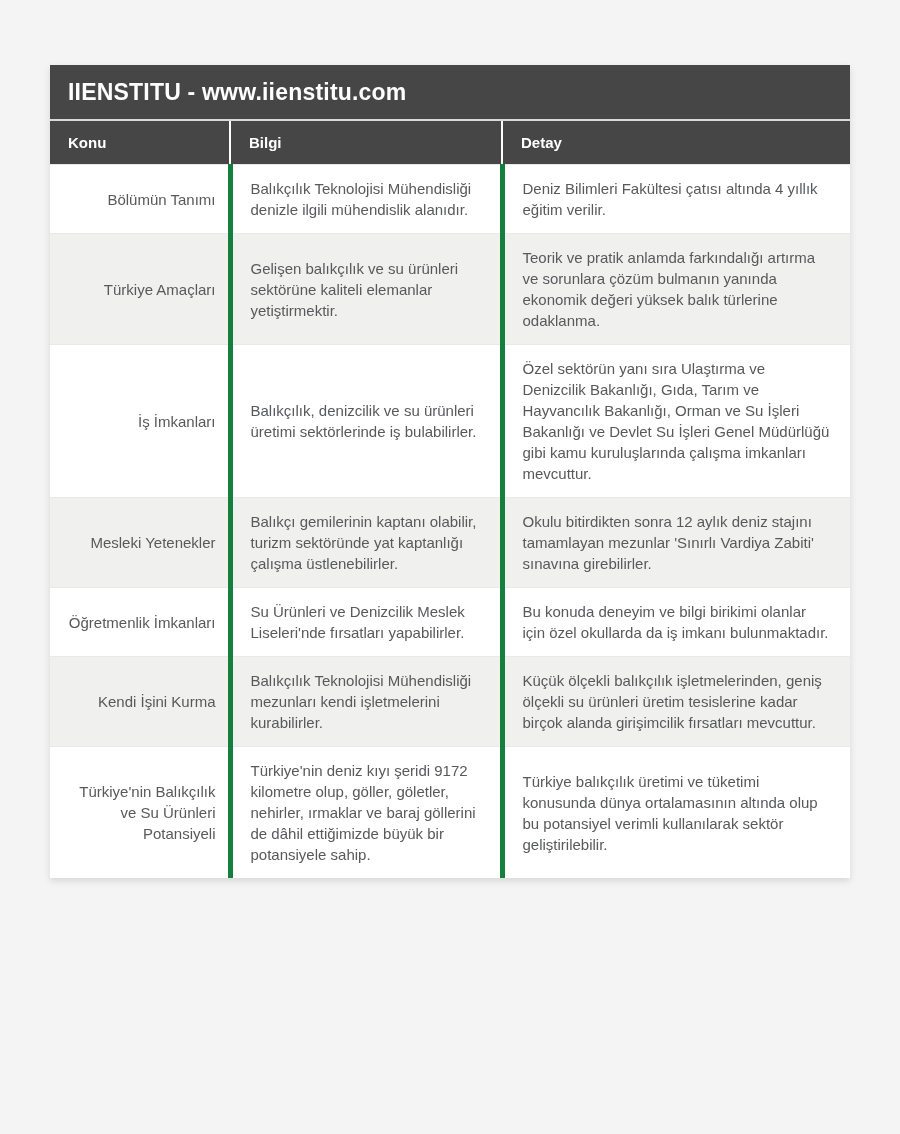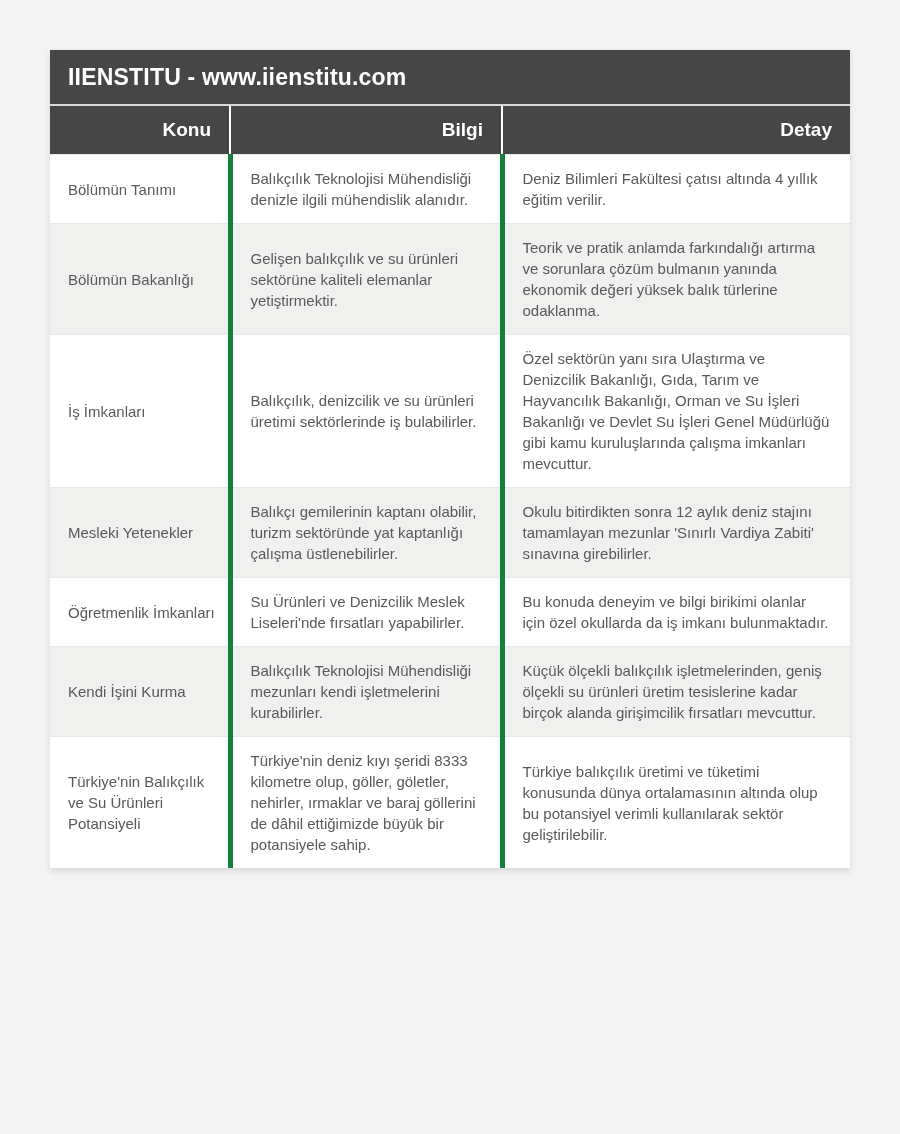--- a/index.html
+++ b/index.html
@@ -6,21 +6,21 @@
   html, body {
     width: 900px;
     height: 1134px;
     background: #f5f4f4;
     font-family: "Liberation Sans", "DejaVu Sans", sans-serif;
     overflow: hidden;
   }
   .card {
     position: absolute;
     left: 50px;
-    top: 50px;
+    top: 65px;
     width: 800px;
     background: #ffffff;
     box-shadow: 0 3px 7px rgba(0,0,0,0.12);
   }
   .titlebar {
     background: #464646;
     color: #ffffff;
     font-size: 23px;
     font-weight: bold;
     letter-spacing: 0.2px;
@@ -31,41 +31,41 @@
     width: 100%;
     border-collapse: collapse;
     table-layout: fixed;
   }
   col.c-konu  { width: 22.5%; }
   col.c-bilgi { width: 34%; }
   col.c-detay { width: 43.5%; }
   thead th {
     background: #464646;
     color: #ffffff;
-    font-size: 19px;
+    font-size: 15px;
     font-weight: bold;
-    text-align: right;
+    text-align: left;
     padding: 13px 18px;
     border-left: 2px solid #ffffff;
   }
   thead th:first-child { border-left: none; }
   tbody td {
     font-size: 15px;
     color: #58595b;
     line-height: 1.4;
     vertical-align: middle;
     padding: 13px 18px;
     border-top: 1px solid #e9e9e9;
     border-left: 5px solid #15803d;
     word-wrap: break-word;
   }
   tbody td:first-child { border-left: none; }
   tbody tr:nth-child(even) { background: #f0f0ef; }
   tbody tr:nth-child(odd)  { background: #ffffff; }
-  tbody td.konu { padding-right: 12px; }
+  tbody td.konu { padding-right: 12px; text-align: right; }
 </style>
 </head>
 <body>
 
 <div class="card">
   <div class="titlebar">IIENSTITU - www.iienstitu.com</div>
 
   <table class="info-table">
     <colgroup>
       <col class="c-konu">
@@ -79,21 +79,21 @@
         <th>Detay</th>
       </tr>
     </thead>
     <tbody>
         <tr>
           <td class="konu">Bölümün Tanımı</td>
           <td class="bilgi">Balıkçılık Teknolojisi Mühendisliği denizle ilgili mühendislik alanıdır.</td>
           <td class="detay">Deniz Bilimleri Fakültesi çatısı altında 4 yıllık eğitim verilir.</td>
         </tr>
         <tr>
-          <td class="konu">Bölümün Bakanlığı</td>
+          <td class="konu">Türkiye Amaçları</td>
           <td class="bilgi">Gelişen balıkçılık ve su ürünleri sektörüne kaliteli elemanlar yetiştirmektir.</td>
           <td class="detay">Teorik ve pratik anlamda farkındalığı artırma ve sorunlara çözüm bulmanın yanında ekonomik değeri yüksek balık türlerine odaklanma.</td>
         </tr>
         <tr>
           <td class="konu">İş İmkanları</td>
           <td class="bilgi">Balıkçılık, denizcilik ve su ürünleri üretimi sektörlerinde iş bulabilirler.</td>
           <td class="detay">Özel sektörün yanı sıra Ulaştırma ve Denizcilik Bakanlığı, Gıda, Tarım ve Hayvancılık Bakanlığı, Orman ve Su İşleri Bakanlığı ve Devlet Su İşleri Genel Müdürlüğü gibi kamu kuruluşlarında çalışma imkanları mevcuttur.</td>
         </tr>
         <tr>
           <td class="konu">Mesleki Yetenekler</td>
@@ -105,18 +105,18 @@
           <td class="bilgi">Su Ürünleri ve Denizcilik Meslek Liseleri'nde fırsatları yapabilirler.</td>
           <td class="detay">Bu konuda deneyim ve bilgi birikimi olanlar için özel okullarda da iş imkanı bulunmaktadır.</td>
         </tr>
         <tr>
           <td class="konu">Kendi İşini Kurma</td>
           <td class="bilgi">Balıkçılık Teknolojisi Mühendisliği mezunları kendi işletmelerini kurabilirler.</td>
           <td class="detay">Küçük ölçekli balıkçılık işletmelerinden, geniş ölçekli su ürünleri üretim tesislerine kadar birçok alanda girişimcilik fırsatları mevcuttur.</td>
         </tr>
         <tr>
           <td class="konu">Türkiye'nin Balıkçılık ve Su Ürünleri Potansiyeli</td>
-          <td class="bilgi">Türkiye'nin deniz kıyı şeridi 8333 kilometre olup, göller, göletler, nehirler, ırmaklar ve baraj göllerini de dâhil ettiğimizde büyük bir potansiyele sahip.</td>
+          <td class="bilgi">Türkiye'nin deniz kıyı şeridi 9172 kilometre olup, göller, göletler, nehirler, ırmaklar ve baraj göllerini de dâhil ettiğimizde büyük bir potansiyele sahip.</td>
           <td class="detay">Türkiye balıkçılık üretimi ve tüketimi konusunda dünya ortalamasının altında olup bu potansiyel verimli kullanılarak sektör geliştirilebilir.</td>
         </tr>
       </tbody>
   </table>
 </div>
 
 </body></html>

